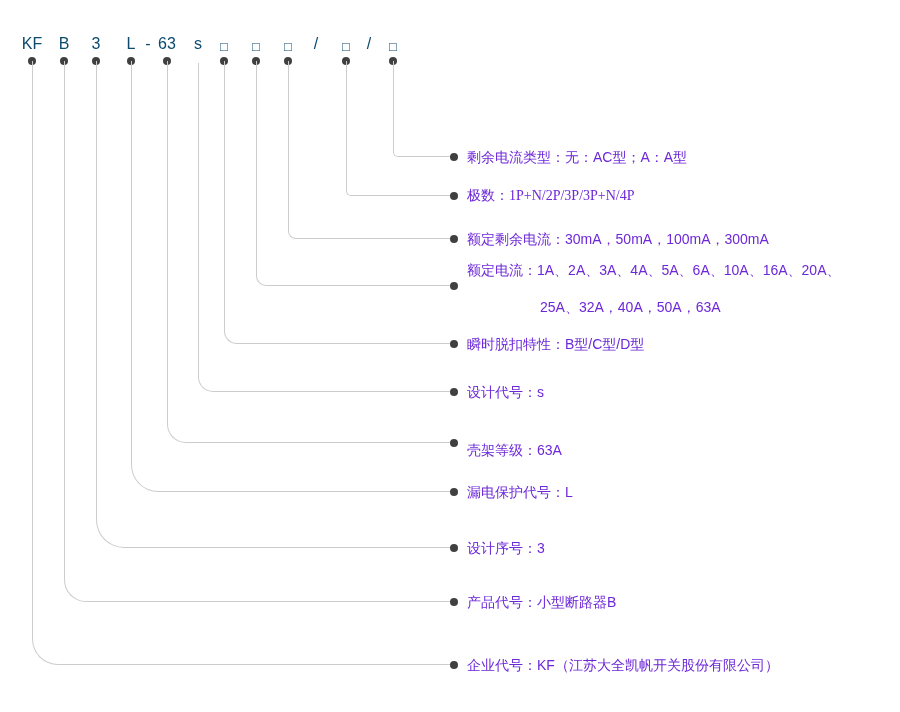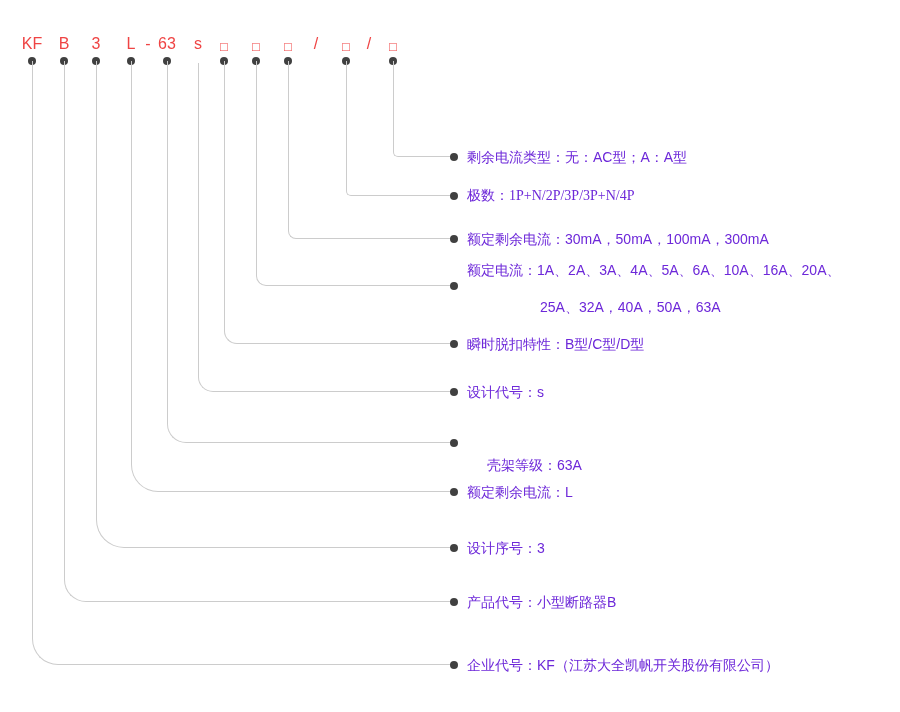--- a/index.html
+++ b/index.html
@@ -14,21 +14,21 @@
     background: #ffffff;
     overflow: hidden;
     font-family: "Liberation Sans", "DejaVu Sans", sans-serif;
   }
   .code-char {
     position: absolute;
     top: 36px;
     transform: translateX(-50%);
     font-size: 16px;
     line-height: 16px;
-    color: #ef4444;
+    color: #0c4a6e;
     white-space: nowrap;
   }
   .code-char.small-box {
     font-size: 13px;
     top: 39px;
   }
   .top-dot {
     position: absolute;
     width: 8px;
     height: 8px;
@@ -75,27 +75,27 @@
     <div class="label" style="top: 592px;">产品代号：小型断路器B</div>
     <div class="code-char" style="left: 96px;">3</div>
     <div class="top-dot" style="left: 92px;"></div>
     <div class="connector" style="left: 96px; top: 61px; width: 358px; height: 487px; border-bottom-left-radius: 28px;"></div>
     <div class="end-bullet" style="top: 544px;"></div>
     <div class="label" style="top: 538px;">设计序号：3</div>
     <div class="code-char" style="left: 131px;">L</div>
     <div class="top-dot" style="left: 127px;"></div>
     <div class="connector" style="left: 131px; top: 61px; width: 323px; height: 431px; border-bottom-left-radius: 27px;"></div>
     <div class="end-bullet" style="top: 488px;"></div>
-    <div class="label" style="top: 482px;">额定剩余电流：L</div>
+    <div class="label" style="top: 482px;">漏电保护代号：L</div>
     <div class="code-char" style="left: 148px;">-</div>
     <div class="code-char" style="left: 167px;">63</div>
     <div class="top-dot" style="left: 163px;"></div>
     <div class="connector" style="left: 167px; top: 61px; width: 287px; height: 382px; border-bottom-left-radius: 19px;"></div>
     <div class="end-bullet" style="top: 439px;"></div>
-    <div class="label" style="top: 455px; margin-left: 20px;">壳架等级：63A</div>
+    <div class="label" style="top: 440px;">壳架等级：63A</div>
     <div class="code-char" style="left: 198px;">s</div>
     <div class="connector" style="left: 198px; top: 63px; width: 256px; height: 329px; border-bottom-left-radius: 15px;"></div>
     <div class="end-bullet" style="top: 388px;"></div>
     <div class="label" style="top: 382px;">设计代号：s</div>
     <div class="code-char small-box" style="left: 224px;">□</div>
     <div class="top-dot" style="left: 220px;"></div>
     <div class="connector" style="left: 224px; top: 61px; width: 230px; height: 283px; border-bottom-left-radius: 13px;"></div>
     <div class="end-bullet" style="top: 340px;"></div>
     <div class="label" style="top: 334px;">瞬时脱扣特性：B型/C型/D型</div>
     <div class="code-char small-box" style="left: 256px;">□</div>

